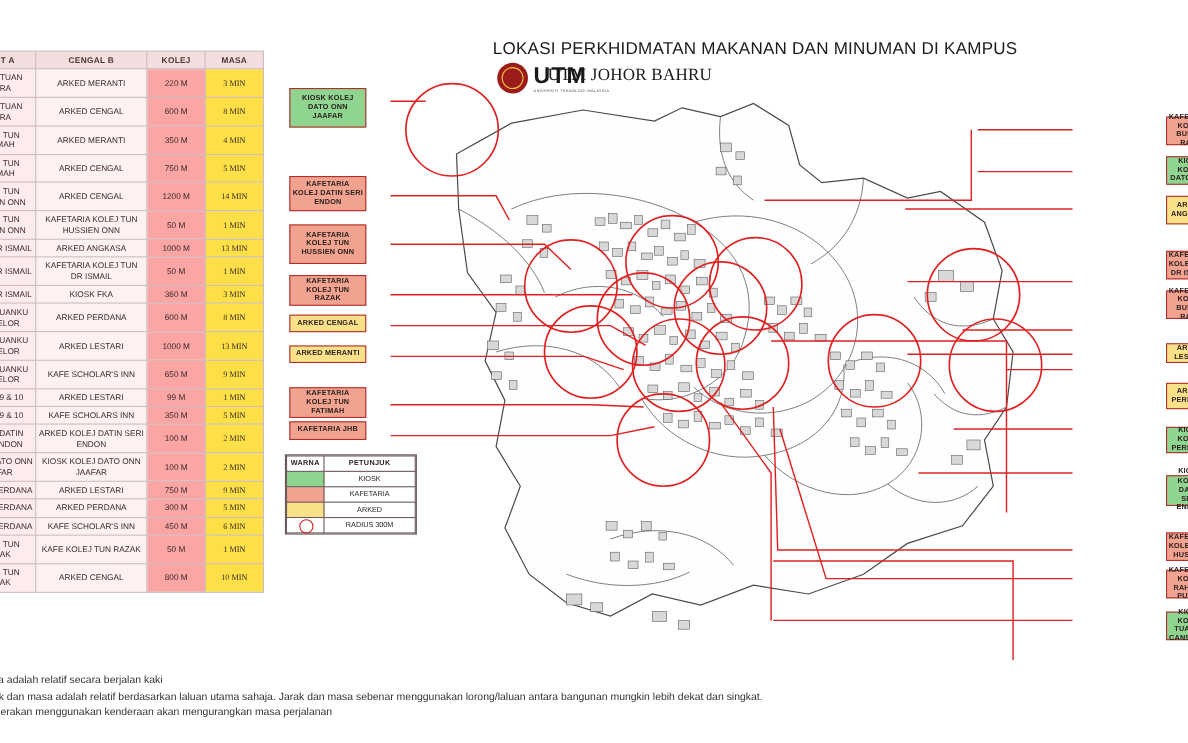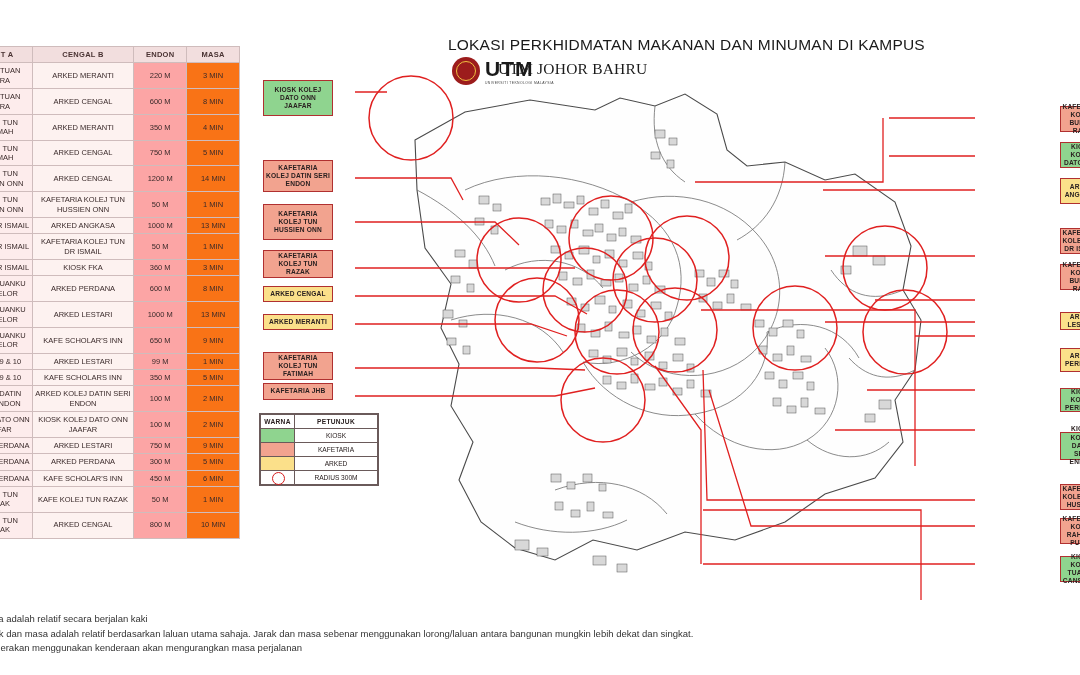--- a/index.html
+++ b/index.html
@@ -35,21 +35,21 @@
   .dist-table th {
     background: #f2dede;
     font-weight: bold;
     letter-spacing: .3px;
     font-size: 7.5px;
     color: #4a3333;
   }
   .dist-table td.c1 { background: #fdecec; width: 66px; }
   .dist-table td.c2 { background: #fdf2f0; width: 96px; }
   .dist-table td.c3 { background: #fca5a5; width: 50px; }
-  .dist-table td.c4 { background: #f97316; width: 50px; }
+  .dist-table td.c4 { background: #fde047; width: 50px; font-family: Liberation Serif, serif; }
   .dist-table tr.tall td { height: 24px; }
 
   
   .footnotes {
     position: absolute;
     left: -26px; top: 612px;
     width: 940px;
     font-size: 9.5px;
     color: #333;
     line-height: 1.55;
@@ -141,21 +141,21 @@
 </head>
 <body>
 
 <div id="root">
 
   <table class="dist-table">
     <thead>
       <tr>
         <th>POINT A</th>
         <th>CENGAL B</th>
-        <th>ENDON</th>
+        <th>KOLEJ</th>
         <th>MASA</th>
       </tr>
     </thead>
     <tbody id="dist-body">
         <tr>
           <td class="c1">KOLEJ TUAN PUTRA</td>
           <td class="c2">ARKED MERANTI</td>
           <td class="c3">220 M</td>
           <td class="c4">3 MIN</td>
         </tr>

